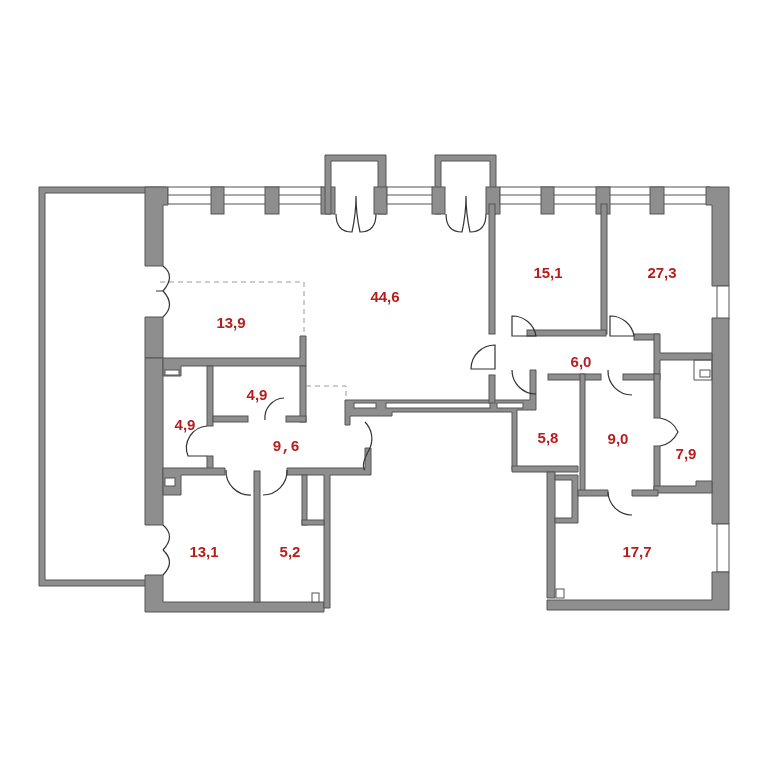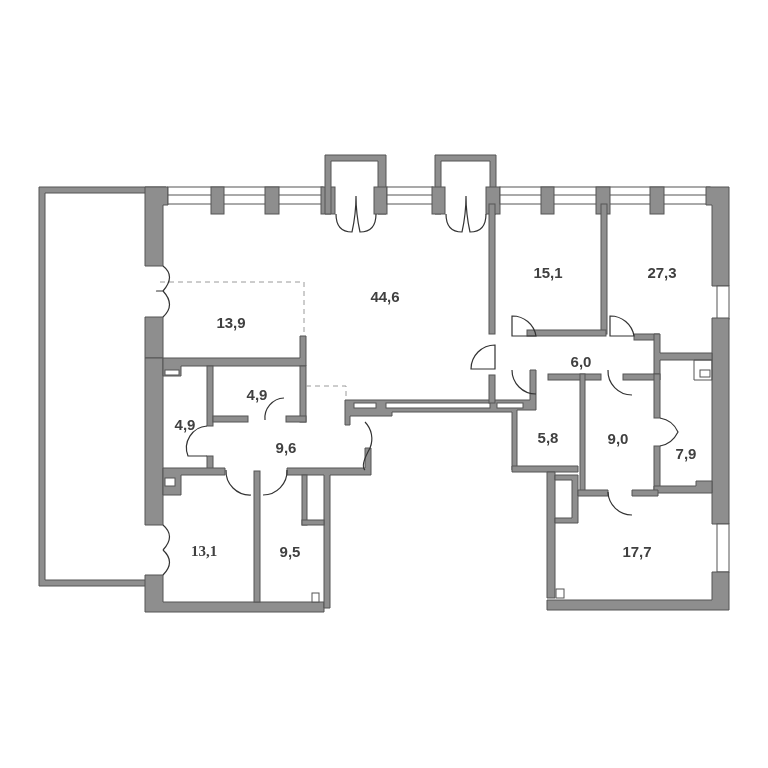--- a/index.html
+++ b/index.html
@@ -2,21 +2,21 @@
 <html><head>
 <meta charset="utf-8">
 <style>
   html, body { margin:0; padding:0; background:#ffffff; }
   body { width:768px; height:768px; overflow:hidden; position:relative; font-family:"Liberation Sans", sans-serif; }
   #plan { position:absolute; left:0; top:0; }
   .wall { fill:#8e8e8e; stroke:#555555; stroke-width:1; }
   .win { fill:#ffffff; stroke:#555555; stroke-width:1; }
   .door { fill:none; stroke:#333333; stroke-width:1.2; }
   .dash { fill:none; stroke:#9a9a9a; stroke-width:1; stroke-dasharray:5,4; }
-  .room-label { position:absolute; font-size:15px; font-weight:bold; color:#404040; transform:translate(-50%,-50%); white-space:nowrap; }
+  .room-label { position:absolute; font-size:15px; font-weight:bold; color:#b91c1c; transform:translate(-50%,-50%); white-space:nowrap; }
 </style>
 </head>
 <body>
 
 <svg id="plan" width="768" height="768" viewBox="0 0 768 768">
 
   <path class="wall" d="M39,187 H166 V193 H45 V580 H146 V586 H39 Z"></path>
 
   <path class="wall" d="M145,187 H168 V205 H163 V266 H145 Z"></path>
   <path class="wall" d="M145,317 H163 V358 H145 Z"></path>
@@ -116,19 +116,19 @@
   <path class="door" d="M287,470 A24,24 0 0,1 263,495"></path>
 </svg>
 
 <div class="room-label" style="left:385px;top:296px;">44,6</div>
 <div class="room-label" style="left:231px;top:322px;">13,9</div>
 <div class="room-label" style="left:548px;top:272px;">15,1</div>
 <div class="room-label" style="left:662px;top:272px;">27,3</div>
 <div class="room-label" style="left:581px;top:361px;">6,0</div>
 <div class="room-label" style="left:257px;top:394px;">4,9</div>
 <div class="room-label" style="left:185px;top:424px;">4,9</div>
-<div class="room-label" style="left:286px;top:447px;">9,6</div>
+<div class="room-label" style="left:286px;top:447px;font-family:Liberation Mono, monospace;">9,6</div>
 <div class="room-label" style="left:548px;top:437px;text-align:center;">5,8</div>
 <div class="room-label" style="left:618px;top:438px;">9,0</div>
 <div class="room-label" style="left:686px;top:453px;">7,9</div>
-<div class="room-label" style="left:204px;top:551px;font-family:Liberation Serif, serif;">13,1</div>
-<div class="room-label" style="left:290px;top:551px;">9,5</div>
+<div class="room-label" style="left:204px;top:551px;">13,1</div>
+<div class="room-label" style="left:290px;top:551px;">5,2</div>
 <div class="room-label" style="left:637px;top:551px;">17,7</div>
 
 </body></html>

